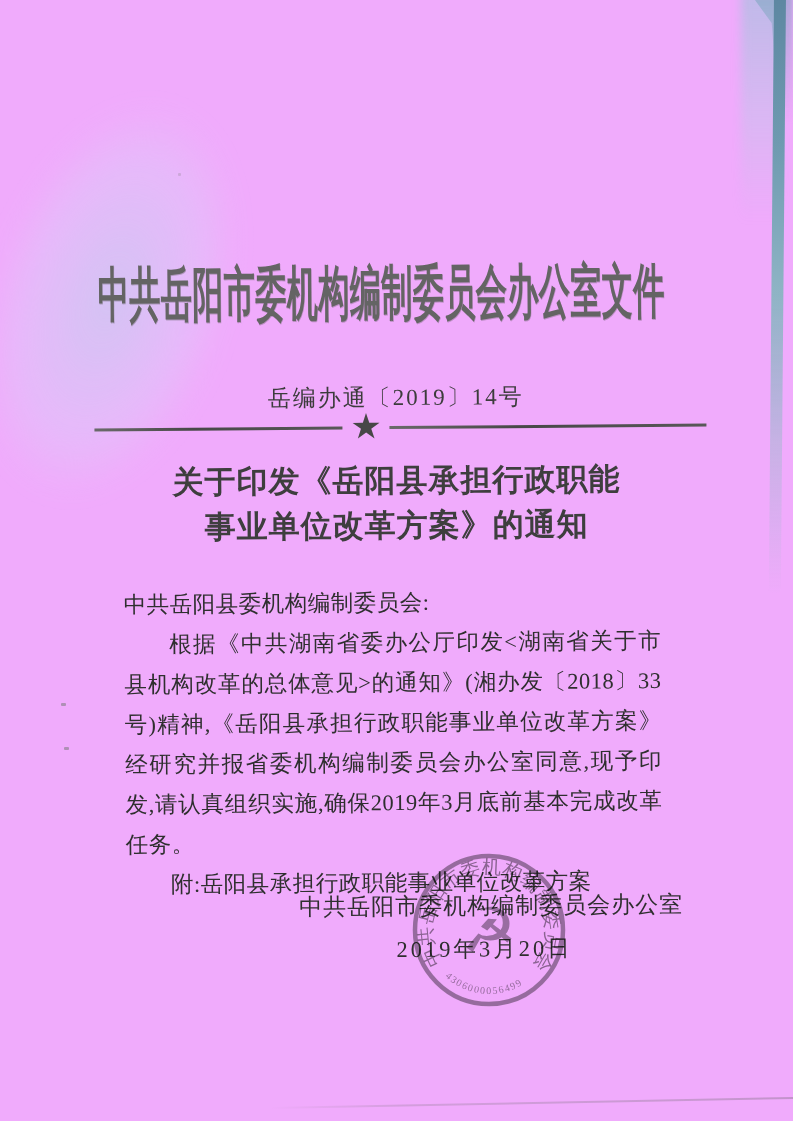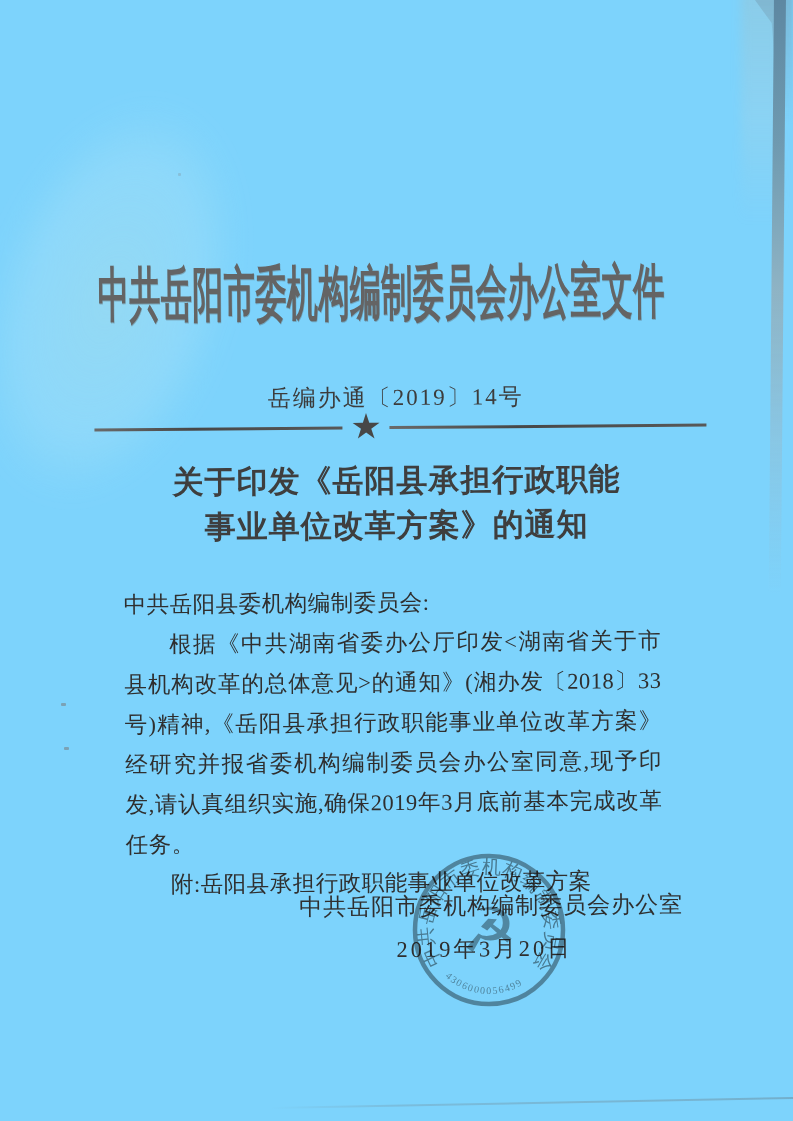--- a/index.html
+++ b/index.html
@@ -3,21 +3,21 @@
 <meta charset="utf-8">
 <style>
   html,body{margin:0;padding:0;}
   body{
     width:793px;height:1121px;
     background:#ffffff;
     font-family:"Liberation Serif","DejaVu Serif",serif;
     position:relative;overflow:hidden;
     color:#2e2e2e;
   }
-  .page{position:absolute;inset:0;background:#7dd3fc;}
+  .page{position:absolute;inset:0;background:#f0abfc;}
 
   
   .smudge-topleft{
     position:absolute;left:-40px;top:40px;width:300px;height:520px;
     background:radial-gradient(closest-side,rgba(176,224,233,0.45),rgba(200,236,243,0.22) 55%,transparent 78%);
     filter:blur(12px);transform:rotate(18deg);pointer-events:none;
   }
   .edge-wash{
     position:absolute;left:741px;top:-8px;width:40px;height:230px;
     background:linear-gradient(to bottom,rgba(150,198,216,0.55),rgba(170,210,224,0.30) 55%,transparent);

